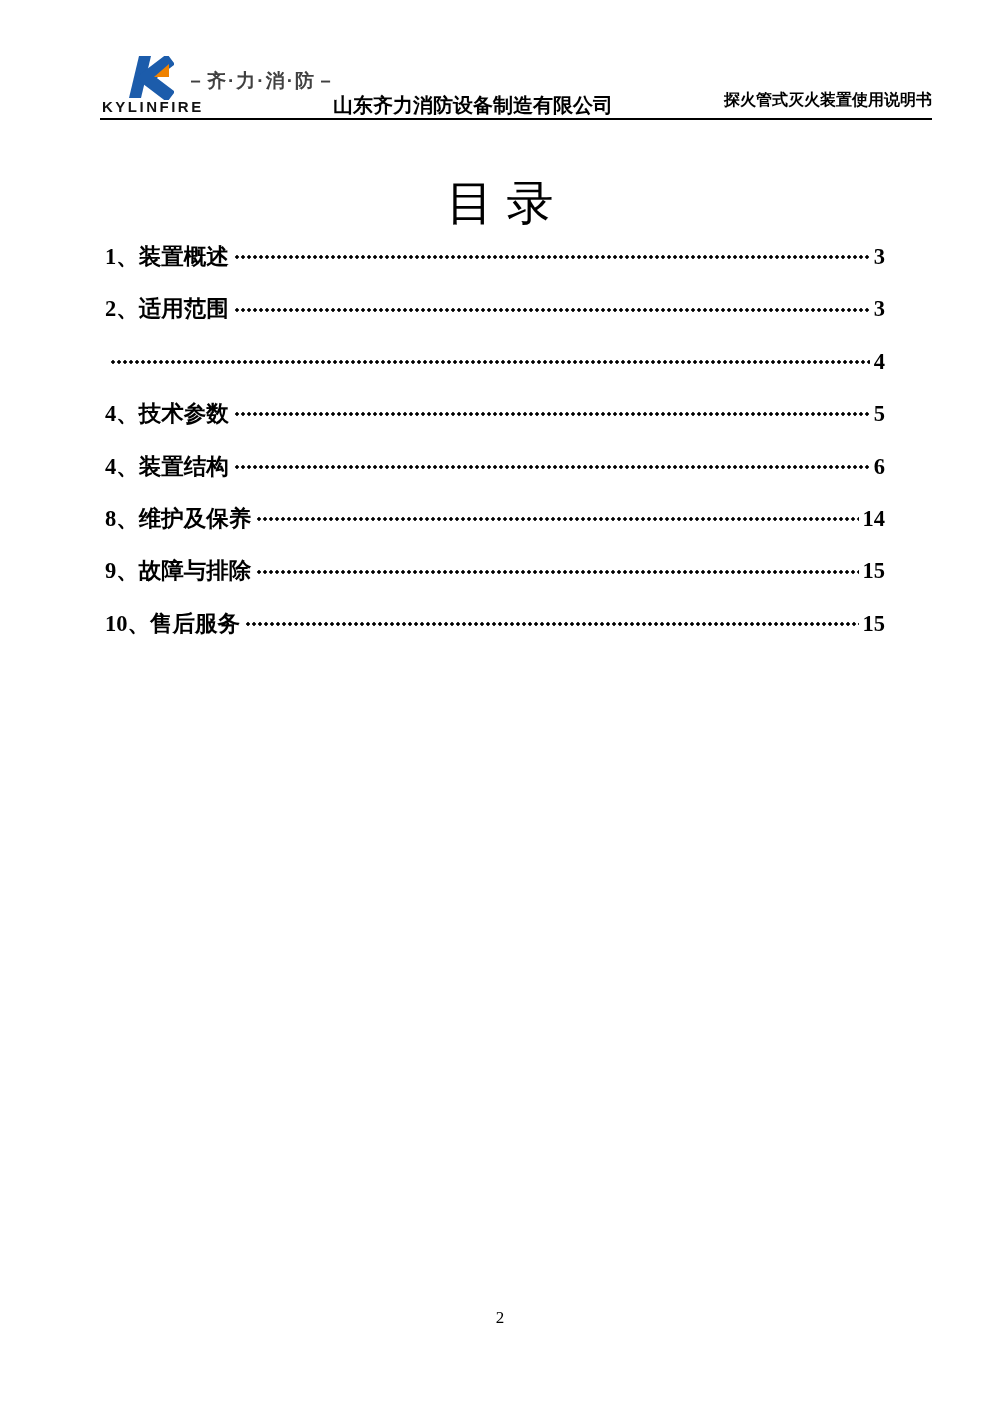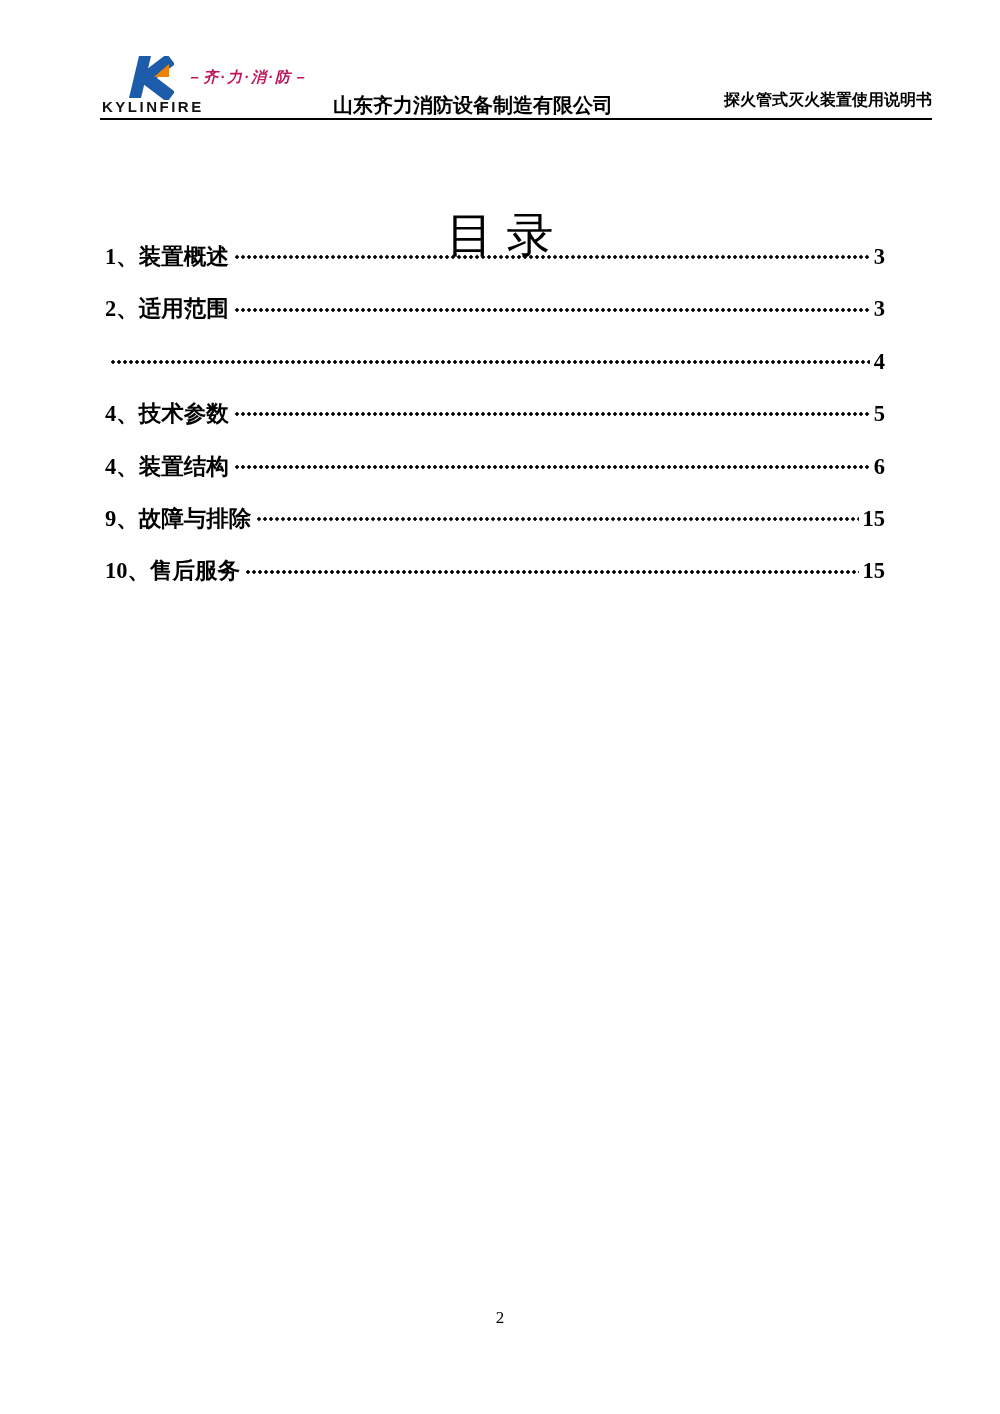--- a/index.html
+++ b/index.html
@@ -17,22 +17,22 @@
   .logo-brand{
     position:absolute;left:102px;top:99px;
     font-family:"Liberation Sans","DejaVu Sans",sans-serif;
     font-weight:bold;font-size:15px;letter-spacing:2.5px;
     color:#111;transform:scaleY(0.92);transform-origin:top left;
     white-space:nowrap;
   }
   .logo-tagline{
     position:absolute;left:186px;top:68px;
     font-family:"Liberation Sans","DejaVu Sans",sans-serif;
-    font-weight:bold;font-size:15px;letter-spacing:2px;
-    color:#be185d;white-space:nowrap;font-style:italic;
+    font-weight:bold;font-size:19px;letter-spacing:2px;
+    color:#404040;white-space:nowrap;
   }
   .header-company{
     position:absolute;left:333px;top:92px;
     font-family:"Liberation Sans","DejaVu Sans",sans-serif;
     font-weight:bold;font-size:20px;color:#000;white-space:nowrap;
   }
   .header-doctitle{
     position:absolute;right:68px;top:90px;
     font-family:"Liberation Sans","DejaVu Sans",sans-serif;
     font-weight:bold;font-size:16px;color:#000;white-space:nowrap;
@@ -42,21 +42,20 @@
     height:2px;background:#000;
   }
 
   
   .toc-title{
     position:absolute;left:0;top:172px;width:100%;
     text-align:center;
     font-size:47px;font-weight:400;
     letter-spacing:13px;text-indent:13px;
     color:#000;
-    margin-top:32px;
   }
 
   
   .toc{
     position:absolute;left:105px;right:115px;top:231px;
   }
   .toc-row{
     display:flex;align-items:center;
     height:52.4px;line-height:52.4px;
     font-size:22.5px;font-weight:bold;
@@ -118,20 +117,25 @@
       <span class="toc-label">4、技术参数</span>
       <span class="toc-leader"></span>
       <span class="toc-page">5</span>
     </div>
     <div class="toc-row">
       <span class="toc-label">4、装置结构</span>
       <span class="toc-leader"></span>
       <span class="toc-page">6</span>
     </div>
     <div class="toc-row">
+      <span class="toc-label">8、维护及保养</span>
+      <span class="toc-leader"></span>
+      <span class="toc-page">14</span>
+    </div>
+    <div class="toc-row">
       <span class="toc-label">9、故障与排除</span>
       <span class="toc-leader"></span>
       <span class="toc-page">15</span>
     </div>
     <div class="toc-row">
       <span class="toc-label">10、售后服务</span>
       <span class="toc-leader"></span>
       <span class="toc-page">15</span>
     </div>
   </div>

